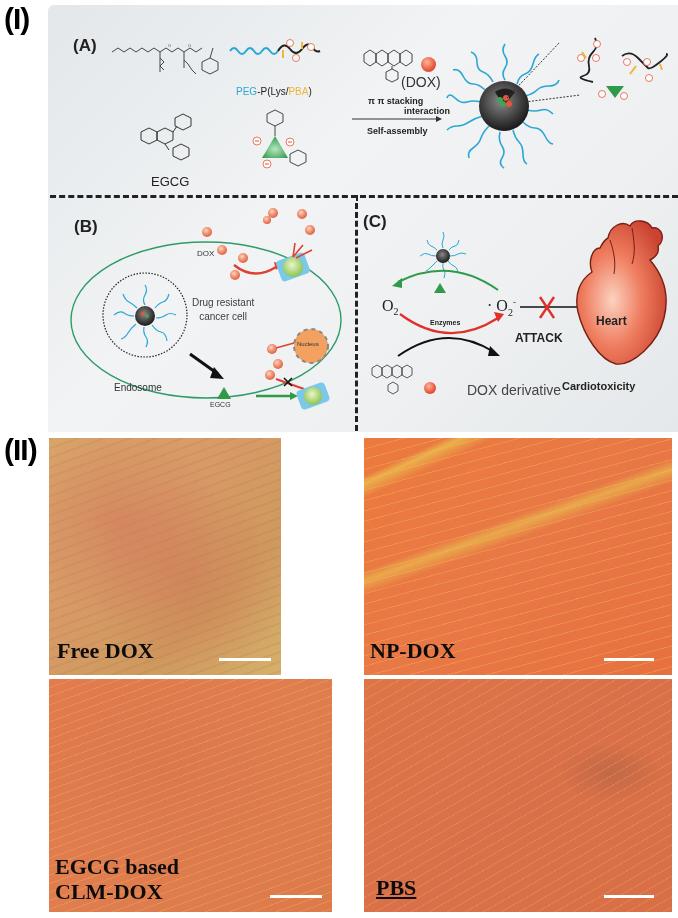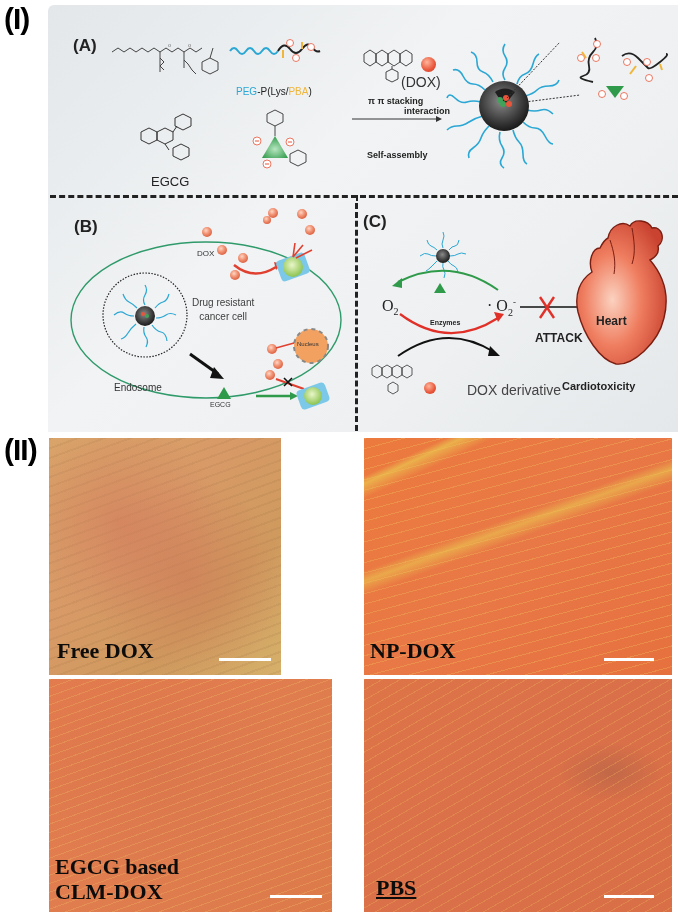--- a/index.html
+++ b/index.html
@@ -98,21 +98,21 @@
   <line x1="30" y1="24" x2="30" y2="27" stroke="#333" stroke-width="0.9"></line>
 </svg>
 <div class="abs" style="left:421px;top:57px;width:15px;height:15px;border-radius:50%;background:radial-gradient(circle at 40% 35%, #ffb59b, #e8553a 60%, #c83a22);"></div>
 <div class="abs" style="left:401px;top:74px;font-size:14px;color:#333;">(DOX)</div>
 <div class="abs bold9" style="left:368px;top:96px;font-size:9px;">π π stacking</div>
 <div class="abs bold9" style="left:368px;top:106px;font-size:9px;padding-left:36px;">interaction</div>
 <svg style="left:352px;top:115px;" width="90" height="8" viewBox="0 0 90 8">
   <line x1="0" y1="4" x2="84" y2="4" stroke="#333" stroke-width="1"></line>
   <polygon points="84,1 90,4 84,7" fill="#333"></polygon>
 </svg>
-<div class="abs bold9" style="left:367px;top:126px;font-size:9px;margin-top:24px;">Self-assembly</div>
+<div class="abs bold9" style="left:367px;top:126px;font-size:9px;">Self-assembly</div>
 
 <svg style="left:445px;top:30px;" width="120" height="140" viewBox="0 0 120 140">
   <defs>
       <radialGradient id="core" cx="45%" cy="40%" r="60%">
         <stop offset="0" stop-color="#8a8a8a"></stop>
         <stop offset="0.7" stop-color="#3a3a3a"></stop>
         <stop offset="1" stop-color="#1a1a1a"></stop>
       </radialGradient>
     </defs>
   <g fill="none" stroke="#2aa7d4" stroke-width="1.6">
@@ -275,21 +275,21 @@
   <path d="M2,26 Q50,-8 98,22" fill="none" stroke="#111" stroke-width="2"></path>
   <polygon points="94,16 104,26 92,26" fill="#111"></polygon>
 </svg>
 
 <svg style="left:518px;top:296px;" width="80" height="24" viewBox="0 0 80 24">
   <line x1="2" y1="11" x2="70" y2="11" stroke="#111" stroke-width="1.6"></line>
   <polygon points="68,6 78,11 68,16" fill="#111"></polygon>
   <line x1="22" y1="1" x2="36" y2="22" stroke="#e03028" stroke-width="2.4"></line>
   <line x1="36" y1="1" x2="22" y2="22" stroke="#e03028" stroke-width="2.4"></line>
 </svg>
-<div class="abs" style="left:515px;top:331px;font-size:12px;font-weight:bold;color:#222;margin-left:20px;">ATTACK</div>
+<div class="abs" style="left:515px;top:331px;font-size:12px;font-weight:bold;color:#222;">ATTACK</div>
 
 <svg style="left:570px;top:218px;" width="105" height="150" viewBox="0 0 105 150">
   <defs>
       <radialGradient id="hg" cx="40%" cy="55%" r="65%">
         <stop offset="0" stop-color="#fbd2c0"></stop>
         <stop offset="0.5" stop-color="#ef7d5f"></stop>
         <stop offset="1" stop-color="#c94330"></stop>
       </radialGradient>
     </defs>
   <path d="M38,20 C40,8 52,2 60,8 C64,0 78,2 82,10 C92,8 96,22 88,28 C90,36 84,40 80,42 C92,56 100,76 94,100 C88,126 62,148 46,146 C30,142 14,118 8,94 C4,76 10,62 22,54 C18,44 22,30 30,30 C32,26 34,22 38,20 Z" fill="url(#hg)" stroke="#7a1e12" stroke-width="1.4"></path>

